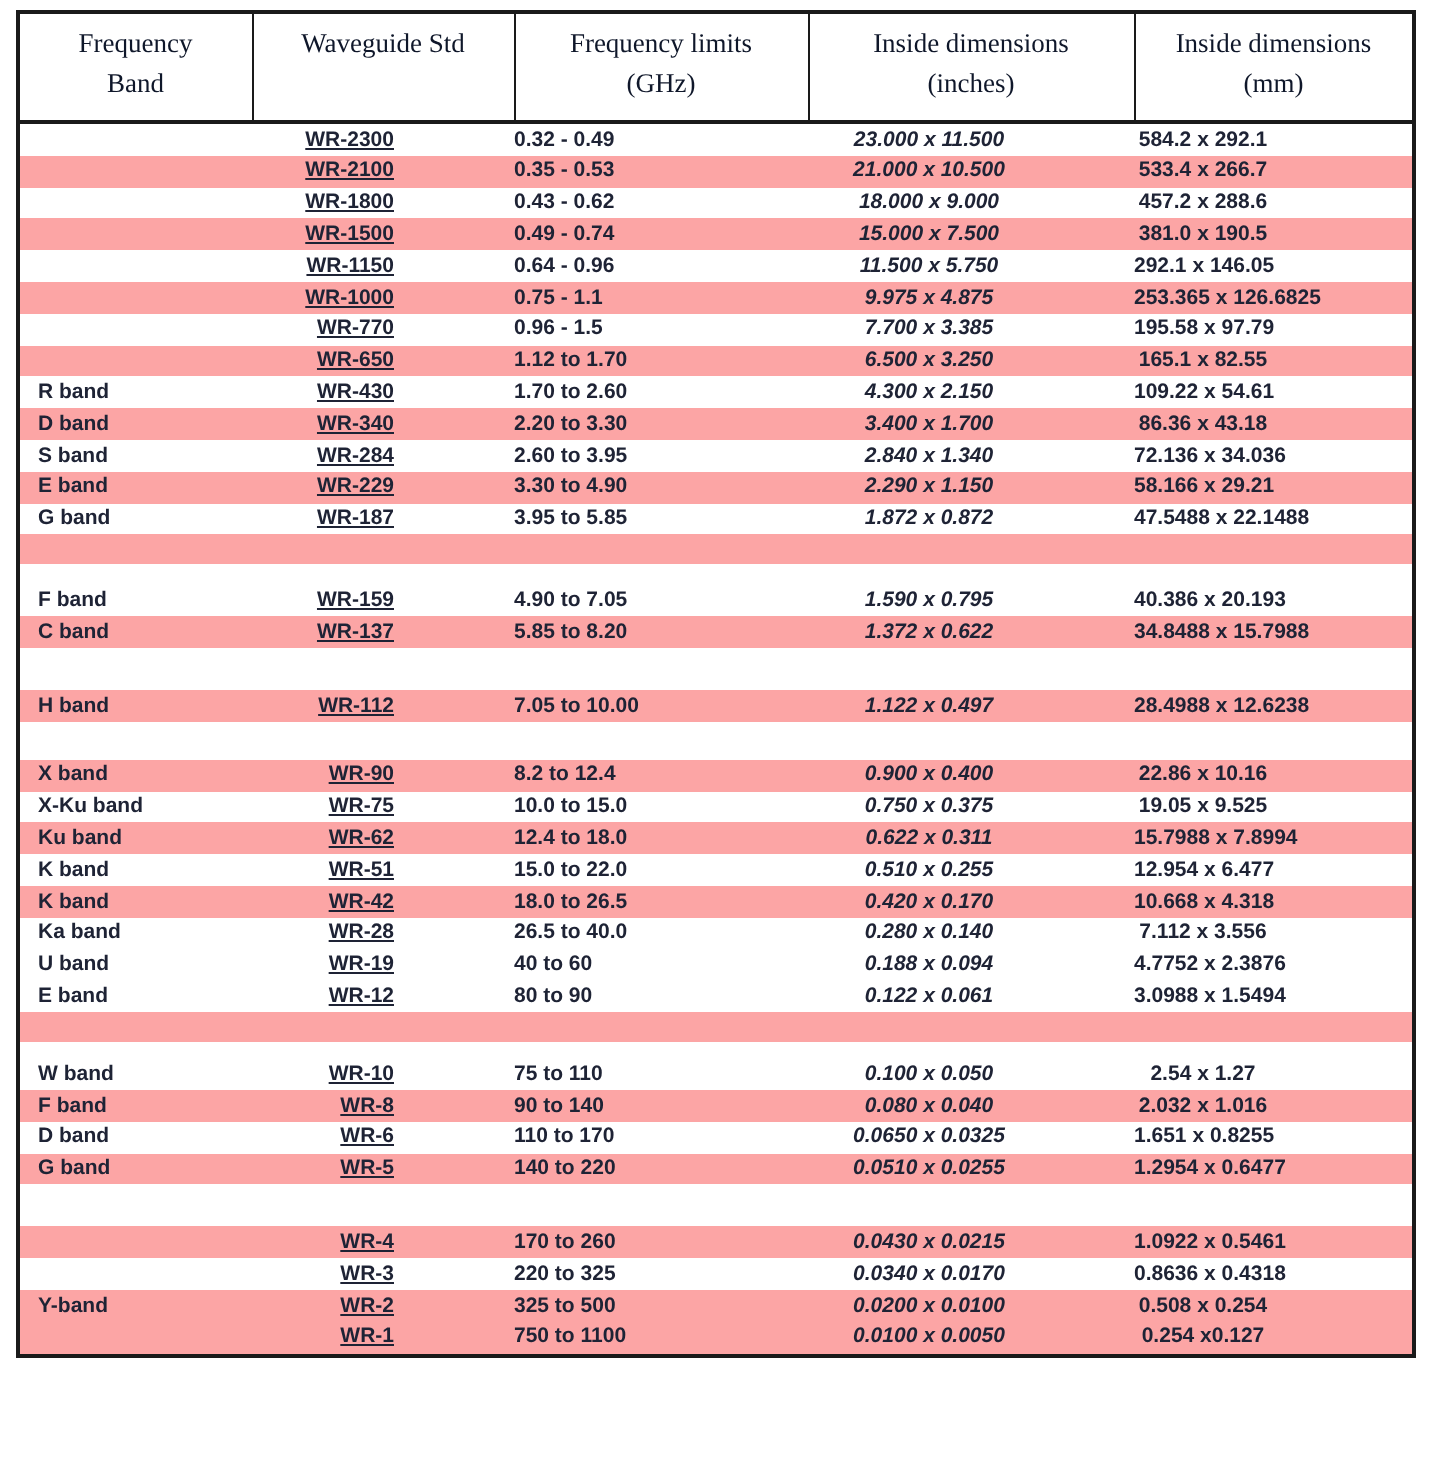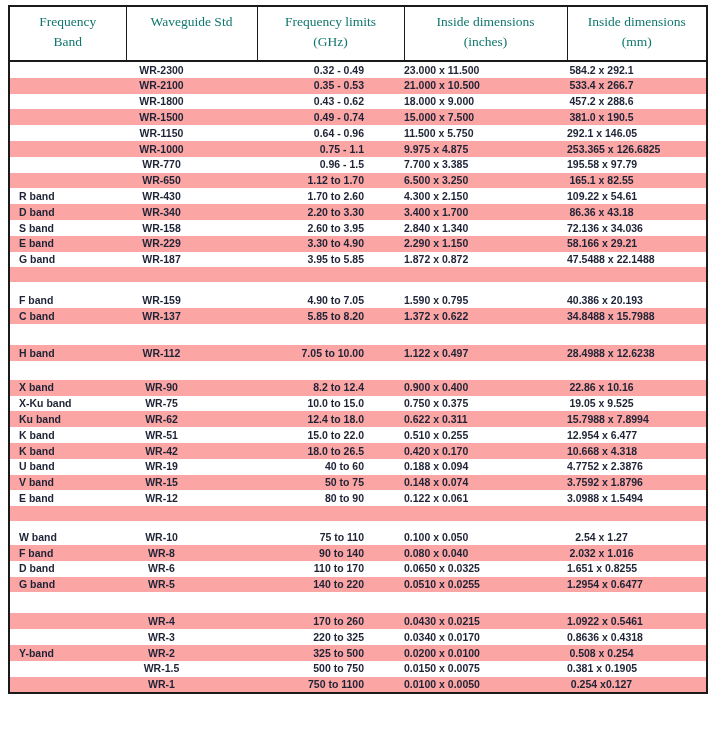--- a/index.html
+++ b/index.html
@@ -20,21 +20,21 @@
   col.c-band{width:117px;}
   col.c-std{width:131px;}
   col.c-ghz{width:147px;}
   col.c-inches{width:163px;}
   col.c-mm{width:140px;}
 
   thead th{
     font-family:"Liberation Serif","DejaVu Serif",serif;
     font-weight:normal;
     font-size:13.5px;
-    color:#0f766e;
+    color:#0f172a;
     text-align:center;
     vertical-align:top;
     background:#ffffff;
     border:1.5px solid #1a1a1a;
     border-bottom:2px solid #1a1a1a;
     height:48px;
     padding:5px 2px 0 2px;
     line-height:1.5;
   }
   thead th .l2{display:block;}
@@ -46,23 +46,23 @@
     height:15.8px;
     padding:0;
     vertical-align:middle;
     white-space:nowrap;
     overflow:hidden;
     line-height:1;
   }
   tbody tr.white{background:#ffffff;}
   tbody tr.blue{background:#fca5a5;}
   tbody td.col-band{text-align:left;padding-left:9px;}
-  tbody td.col-std{text-align:center;padding-right:60px;}
-  tbody td.col-ghz{text-align:right;padding-right:40px;}
-  tbody td.col-inches{text-align:left;padding-right:42px;}
+  tbody td.col-std{text-align:right;padding-right:60px;text-decoration:underline;}
+  tbody td.col-ghz{text-align:left;padding-right:40px;}
+  tbody td.col-inches{text-align:center;padding-right:42px;font-style:italic;}
   tbody td.col-mm{text-align:center;padding-right:70px;margin-top:16px;}
   tbody tr.spacer td{height:auto;}
 </style>
 </head>
 <body>
 
 <div id="page">
   <table id="wg">
     <colgroup>
       <col class="c-band">
@@ -161,21 +161,21 @@
         </tr>
         <tr class="blue">
           <td class="col-band">D band</td>
           <td class="col-std">WR-340</td>
           <td class="col-ghz">2.20 to 3.30</td>
           <td class="col-inches">3.400 x 1.700</td>
           <td class="col-mm">86.36 x 43.18</td>
         </tr>
         <tr class="white">
           <td class="col-band">S band</td>
-          <td class="col-std">WR-158</td>
+          <td class="col-std">WR-284</td>
           <td class="col-ghz">2.60 to 3.95</td>
           <td class="col-inches">2.840 x 1.340</td>
           <td class="col-mm">72.136 x 34.036</td>
         </tr>
         <tr class="blue">
           <td class="col-band">E band</td>
           <td class="col-std">WR-229</td>
           <td class="col-ghz">3.30 to 4.90</td>
           <td class="col-inches">2.290 x 1.150</td>
           <td class="col-mm">58.166 x 29.21</td>
@@ -265,33 +265,33 @@
           <td class="col-mm">12.954 x 6.477</td>
         </tr>
         <tr class="blue">
           <td class="col-band">K band</td>
           <td class="col-std">WR-42</td>
           <td class="col-ghz">18.0 to 26.5</td>
           <td class="col-inches">0.420 x 0.170</td>
           <td class="col-mm">10.668 x 4.318</td>
         </tr>
         <tr class="white">
+          <td class="col-band">Ka band</td>
+          <td class="col-std">WR-28</td>
+          <td class="col-ghz">26.5 to 40.0</td>
+          <td class="col-inches">0.280 x 0.140</td>
+          <td class="col-mm">7.112 x 3.556</td>
+        </tr>
+        <tr class="white">
           <td class="col-band">U band</td>
           <td class="col-std">WR-19</td>
           <td class="col-ghz">40 to 60</td>
           <td class="col-inches">0.188 x 0.094</td>
           <td class="col-mm">4.7752 x 2.3876</td>
         </tr>
-        <tr class="blue">
-          <td class="col-band">V band</td>
-          <td class="col-std">WR-15</td>
-          <td class="col-ghz">50 to 75</td>
-          <td class="col-inches">0.148 x 0.074</td>
-          <td class="col-mm">3.7592 x 1.8796</td>
-        </tr>
         <tr class="white">
           <td class="col-band">E band</td>
           <td class="col-std">WR-12</td>
           <td class="col-ghz">80 to 90</td>
           <td class="col-inches">0.122 x 0.061</td>
           <td class="col-mm">3.0988 x 1.5494</td>
         </tr>
         <tr class="blue spacer" style="height: 15px;">
           <td class="col-band"></td>
           <td class="col-std"></td>
@@ -355,27 +355,20 @@
           <td class="col-inches">0.0340 x 0.0170</td>
           <td class="col-mm">0.8636 x 0.4318</td>
         </tr>
         <tr class="blue">
           <td class="col-band">Y-band</td>
           <td class="col-std">WR-2</td>
           <td class="col-ghz">325 to 500</td>
           <td class="col-inches">0.0200 x 0.0100</td>
           <td class="col-mm">0.508 x 0.254</td>
         </tr>
-        <tr class="white">
-          <td class="col-band"></td>
-          <td class="col-std">WR-1.5</td>
-          <td class="col-ghz">500 to 750</td>
-          <td class="col-inches">0.0150 x 0.0075</td>
-          <td class="col-mm">0.381 x 0.1905</td>
-        </tr>
         <tr class="blue">
           <td class="col-band"></td>
           <td class="col-std">WR-1</td>
           <td class="col-ghz">750 to 1100</td>
           <td class="col-inches">0.0100 x 0.0050</td>
           <td class="col-mm">0.254 x0.127</td>
         </tr>
       </tbody>
   </table>
 </div>

